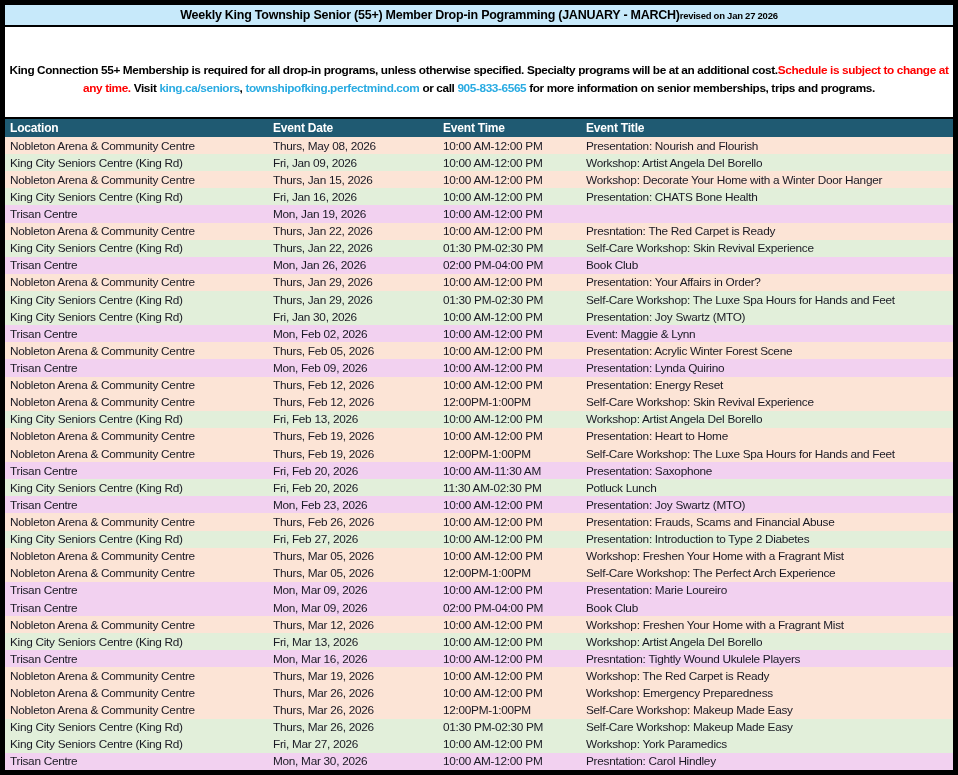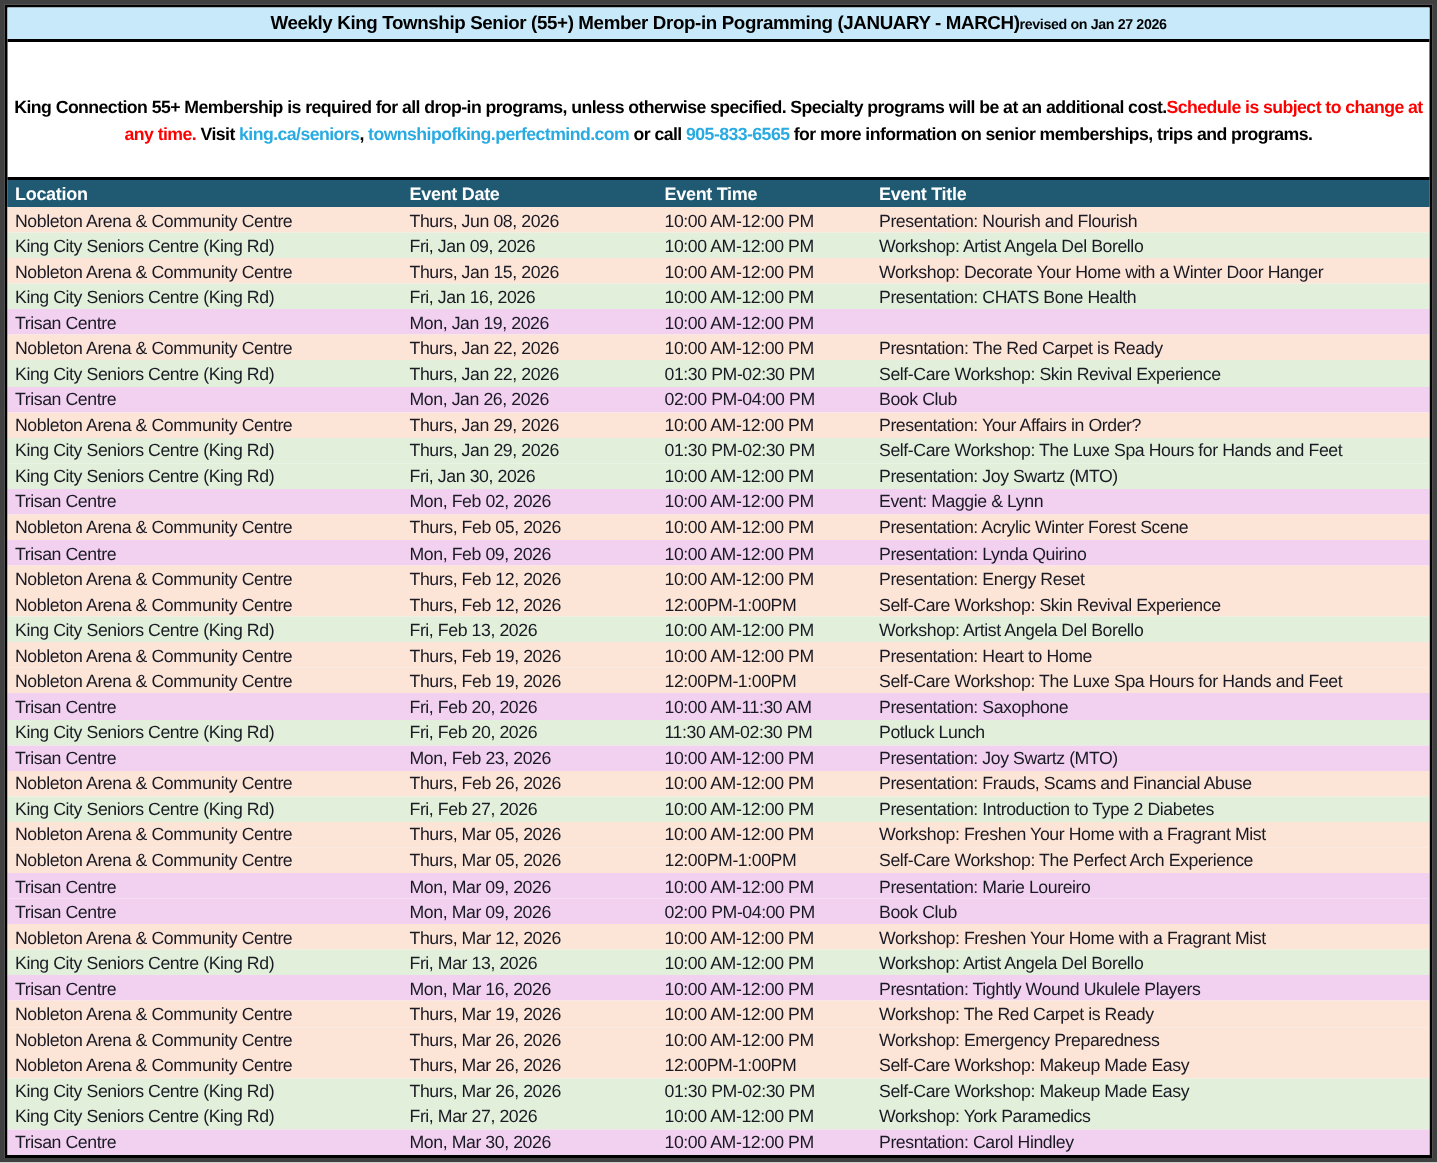--- a/index.html
+++ b/index.html
@@ -1,21 +1,21 @@
 <!DOCTYPE html>
 <html><head>
 <meta charset="utf-8">
 <style>
   html,body { margin:0; padding:0; background:#ffffff; }
   body {
     width:958px; height:775px; overflow:hidden;
     font-family:"Liberation Sans", sans-serif;
     -webkit-font-smoothing:antialiased;
   }
-  .sheet { box-sizing:border-box; width:958px; height:775px; padding:3px; background:#404040; }
+  .sheet { box-sizing:border-box; width:958px; height:775px; padding:3px; background:#000000; }
   .frame {
     box-sizing:border-box; height:100%;
     border:2.5px solid #000;
     display:flex; flex-direction:column; background:#ffffff;
   }
   .titlebar {
     background:#C7E9FA;
     border-bottom:2.5px solid #000;
     text-align:center;
     font-weight:bold; font-size:12.5px; letter-spacing:-0.25px;
@@ -64,21 +64,21 @@
     <div class="colheads">
         <div class="cell">Location</div>
         <div class="cell">Event Date</div>
         <div class="cell">Event Time</div>
         <div class="cell">Event Title</div>
       </div>
 
     <div class="rows">
         <div class="row" style="background: rgb(252, 228, 214);">
           <div class="cell">Nobleton Arena &amp; Community Centre</div>
-          <div class="cell">Thurs, Jun 08, 2026</div>
+          <div class="cell">Thurs, May 08, 2026</div>
           <div class="cell">10:00 AM-12:00 PM</div>
           <div class="cell">Presentation: Nourish and Flourish</div>
         </div>
         <div class="row" style="background: rgb(226, 239, 218);">
           <div class="cell">King City Seniors Centre (King Rd)</div>
           <div class="cell">Fri, Jan 09, 2026</div>
           <div class="cell">10:00 AM-12:00 PM</div>
           <div class="cell">Workshop: Artist Angela Del Borello</div>
         </div>
         <div class="row" style="background: rgb(252, 228, 214);">

